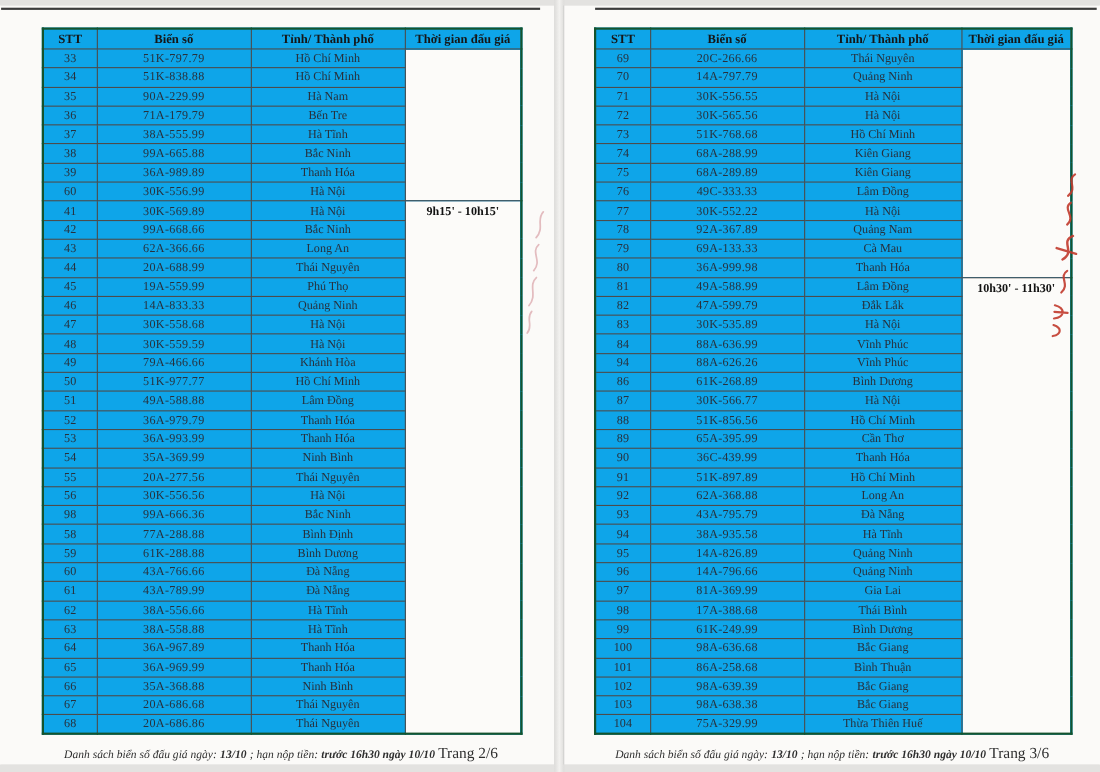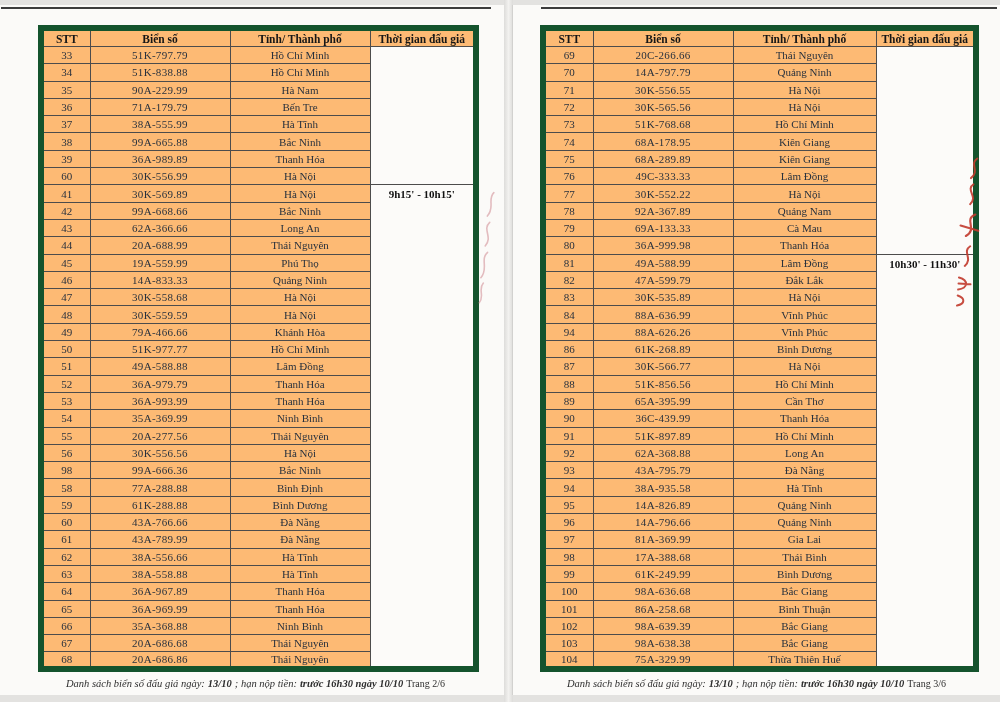--- a/index.html
+++ b/index.html
@@ -34,22 +34,22 @@
     background: #3c3c3c;
     top: 7px;
   }
   .scan-topline.left  { left: 1px;   width: 490px; }
   .scan-topline.right { left: 541px; width: 456px; }
 
   table.plate-table {
     position: absolute;
     border-collapse: collapse;
     table-layout: fixed;
-    background: #fdba74;
-    border: 6px solid #14532d;
+    background: #0ea5e9;
+    border: 2px solid #14532d;
   }
   table.tbl-left  { left: 38px;  top: 25px; width: 435px; }
   table.tbl-right { left: 540px; top: 25px; width: 433px; }
 
   .plate-table th, .plate-table td {
     border: 1px solid #4c4c4c;
     text-align: center;
     vertical-align: middle;
     padding: 0 2px;
     overflow: hidden;
@@ -85,21 +85,21 @@
     justify-content: center;
     align-items: baseline;
     font-size: 10.5px;
     color: #2e2e2e;
   }
   .page-footer.left  { left: 38px;  width: 435px; }
   .page-footer.right { left: 540px; width: 433px; }
   .footer-note { font-style: italic; white-space: nowrap; }
   .footer-note .seg { margin-right: 3px; }
   .footer-note .bold { font-weight: bold; }
-  .page-num { font-style: normal; font-size: 10px; color: #2e2e2e; }
+  .page-num { font-style: normal; font-size: 14px; color: #2e2e2e; }
 
   .hand-mark { position: absolute; pointer-events: none; }
   .hand-mark.left-mark  { left: 474px; top: 186px; opacity: 0.55; transform: rotate(6deg); }
   .hand-mark.right-mark { left: 950px; top: 152px; opacity: 0.9;  transform: rotate(4deg); }
 </style>
 </head>
 <body>
 
 <div class="page page-left"></div>
 
@@ -348,21 +348,21 @@
         <td class="plate-col">30K-565.56</td>
         <td class="province-col">Hà Nội</td>
       </tr>
       <tr>
         <td class="stt-col">73</td>
         <td class="plate-col">51K-768.68</td>
         <td class="province-col">Hồ Chí Minh</td>
       </tr>
       <tr>
         <td class="stt-col">74</td>
-        <td class="plate-col">68A-178.95</td>
+        <td class="plate-col">68A-288.99</td>
         <td class="province-col">Kiên Giang</td>
       </tr>
       <tr>
         <td class="stt-col">75</td>
         <td class="plate-col">68A-289.89</td>
         <td class="province-col">Kiên Giang</td>
       </tr>
       <tr>
         <td class="stt-col">76</td>
         <td class="plate-col">49C-333.33</td>

